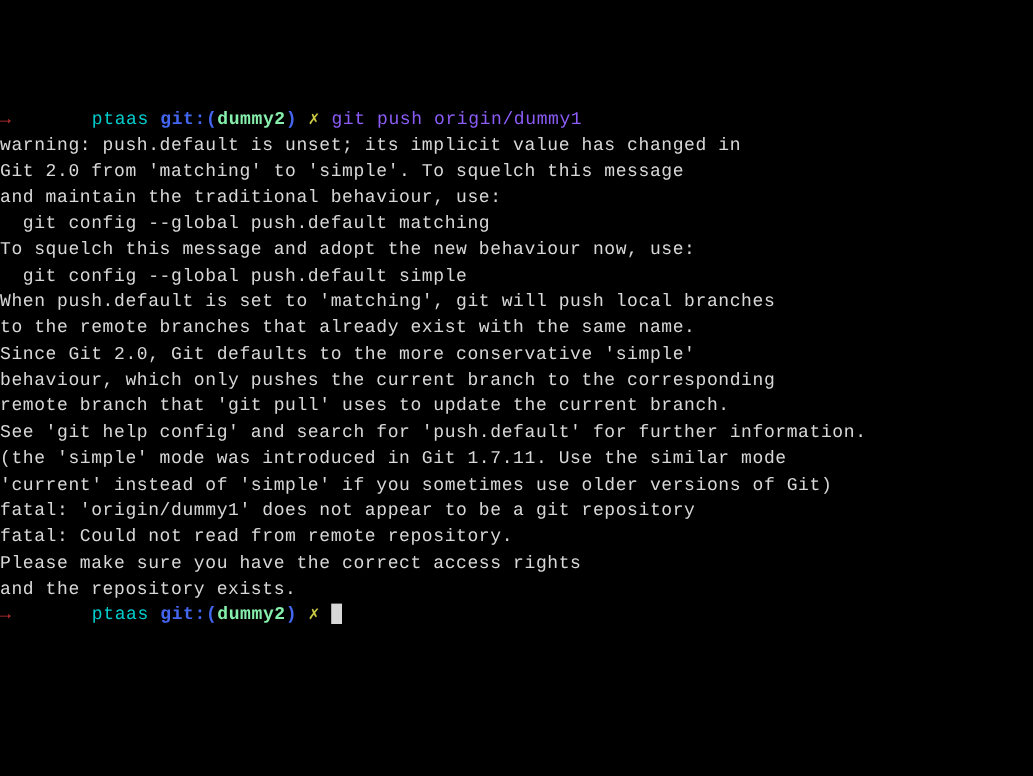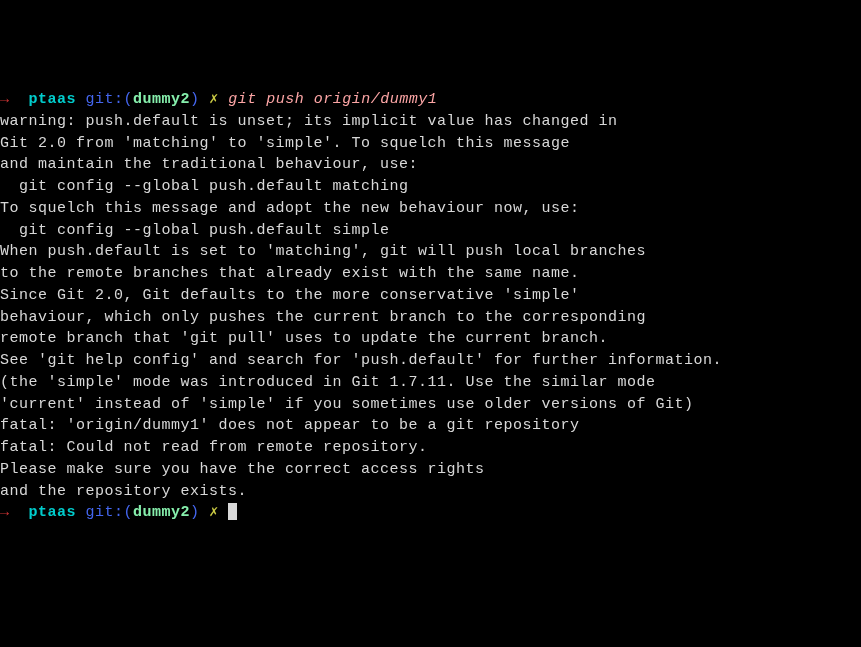--- a/index.html
+++ b/index.html
@@ -22,37 +22,37 @@
     }
     .line {
       display: block;
     }
     .arrow {
       color: #cc3333;
       font-weight: bold;
     }
     .cyan {
       color: #00cccc;
-      font-weight: bold;
+      font-weight: normal;
+      margin-left: 48px;
     }
     .blue {
       color: #4466ee;
-      font-weight: normal;
+      font-weight: bold;
     }
     .red {
       color: #86efac;
       font-weight: bold;
     }
     .yellow {
       color: #cccc44;
       font-weight: bold;
     }
     .white {
-      color: #fca5a5;
-      font-style: italic;
+      color: #8b5cf6;
     }
     .cursor {
       display: inline-block;
       width: 9px;
       height: 17px;
       background-color: #d8d8d8;
       vertical-align: text-bottom;
       margin-bottom: 1px;
     }
   </style>

